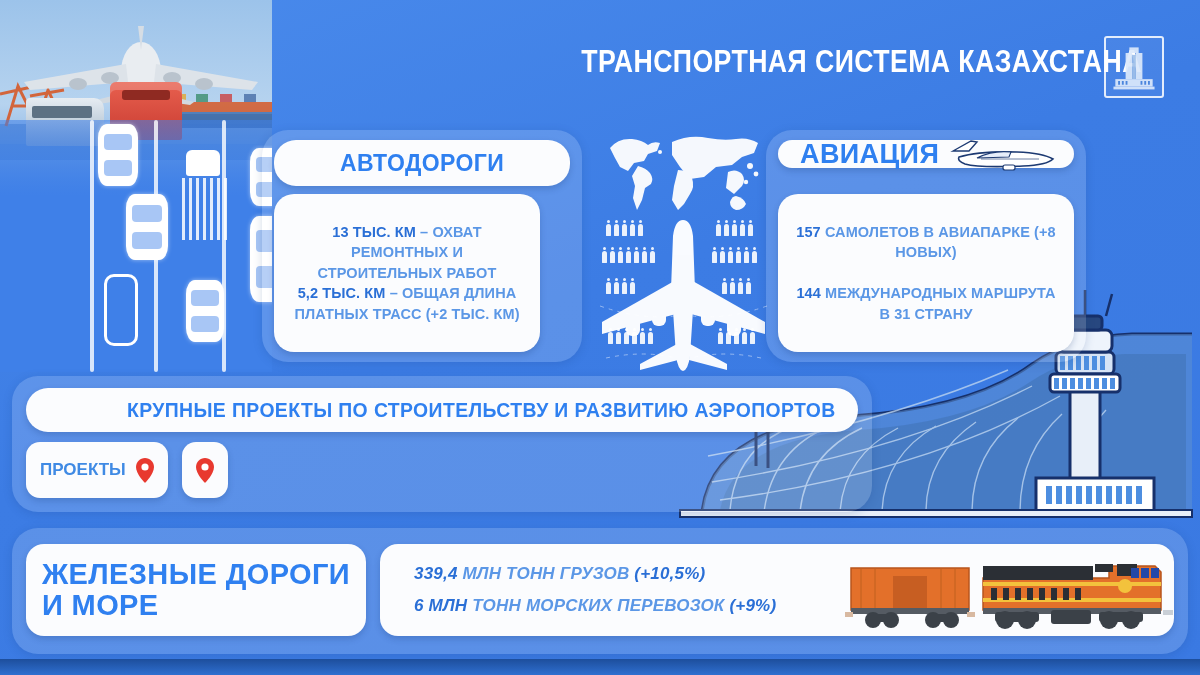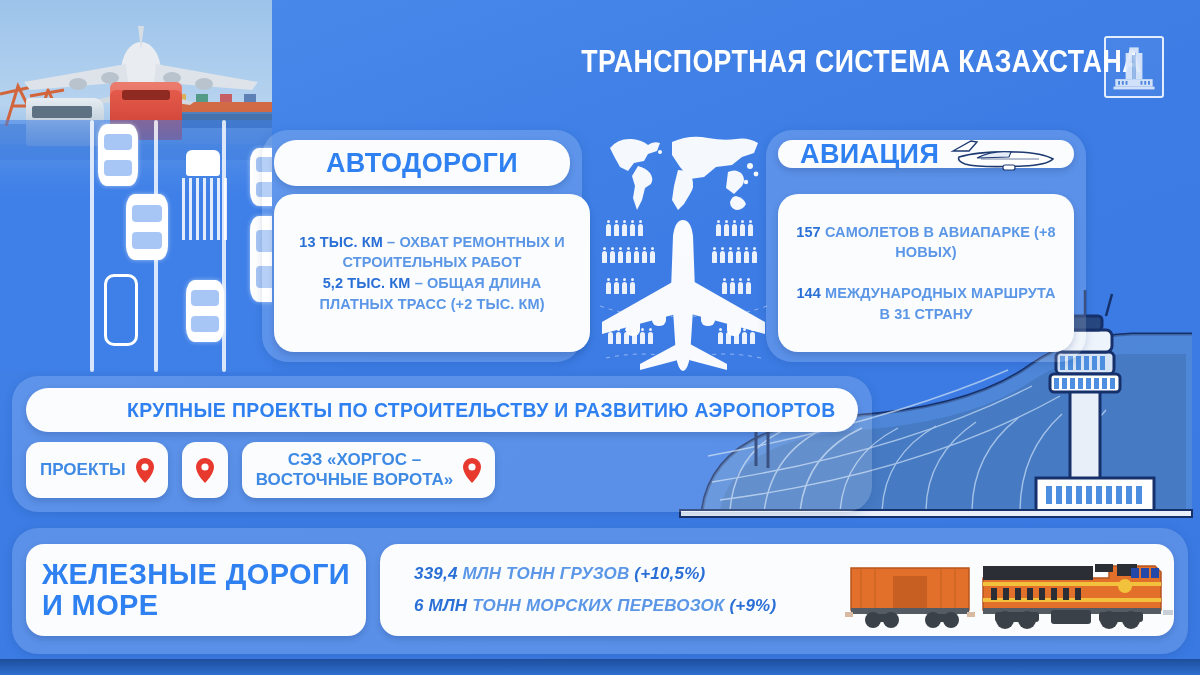--- a/index.html
+++ b/index.html
@@ -127,23 +127,23 @@
   .pill-title {
     color:#2f80f0;
     font-weight:800;
     letter-spacing:.4px;
     white-space:nowrap;
   }
 
   
   #card-roads { left:262px; top:130px; width:320px; height:232px; }
   #card-roads .head { position:absolute; left:12px; top:10px; width:296px; height:46px; }
-  #card-roads .head .pill-title{ font-size:27px; }
+  #card-roads .head .pill-title{ font-size:23px; }
   #card-roads .body {
-    position:absolute; left:12px; top:64px; width:316px; height:158px;
+    position:absolute; left:12px; top:64px; width:266px; height:158px;
     background:#fbfcfe; border-radius:20px;
     box-shadow:0 3px 6px rgba(16,48,110,.22);
     display:flex; flex-direction:column; justify-content:center; gap:0;
     padding: 6px 14px;
   }
   
   #card-aviation { left:766px; top:130px; width:320px; height:232px; }
   #card-aviation .head { position:absolute; left:12px; top:10px; width:296px; height:28px; justify-content:flex-start; padding-left:22px; gap:8px;}
   #card-aviation .head .pill-title{ font-size:27px; }
   #card-aviation .body {
@@ -494,28 +494,20 @@
         </svg>
       </div>
 
       <div class="city-pill">
         <svg class="pin" viewBox="0 0 18 25">
           <path d="M9 0 C4 0 0 4 0 9 c0 7 9 16 9 16 s9-9 9-16 C18 4 14 0 9 0z" fill="#e8392f"></path>
           <circle cx="9" cy="9" r="3.6" fill="#fff"></circle>
         </svg>
       </div>
 
-      <div class="city-pill">
-        <span class="city-label">СЭЗ «ХОРГОС –
-ВОСТОЧНЫЕ ВОРОТА»</span>
-        <svg class="pin" viewBox="0 0 18 25">
-          <path d="M9 0 C4 0 0 4 0 9 c0 7 9 16 9 16 s9-9 9-16 C18 4 14 0 9 0z" fill="#e8392f"></path>
-          <circle cx="9" cy="9" r="3.6" fill="#fff"></circle>
-        </svg>
-      </div>
 
     </div>
   </div>
 
   <div class="panel-shell" id="band-rail">
     <div class="pill head">
       <span class="pill-title" style="white-space:pre-line;">ЖЕЛЕЗНЫЕ ДОРОГИ
 И МОРЕ</span>
     </div>
     <div class="stats-pill">

